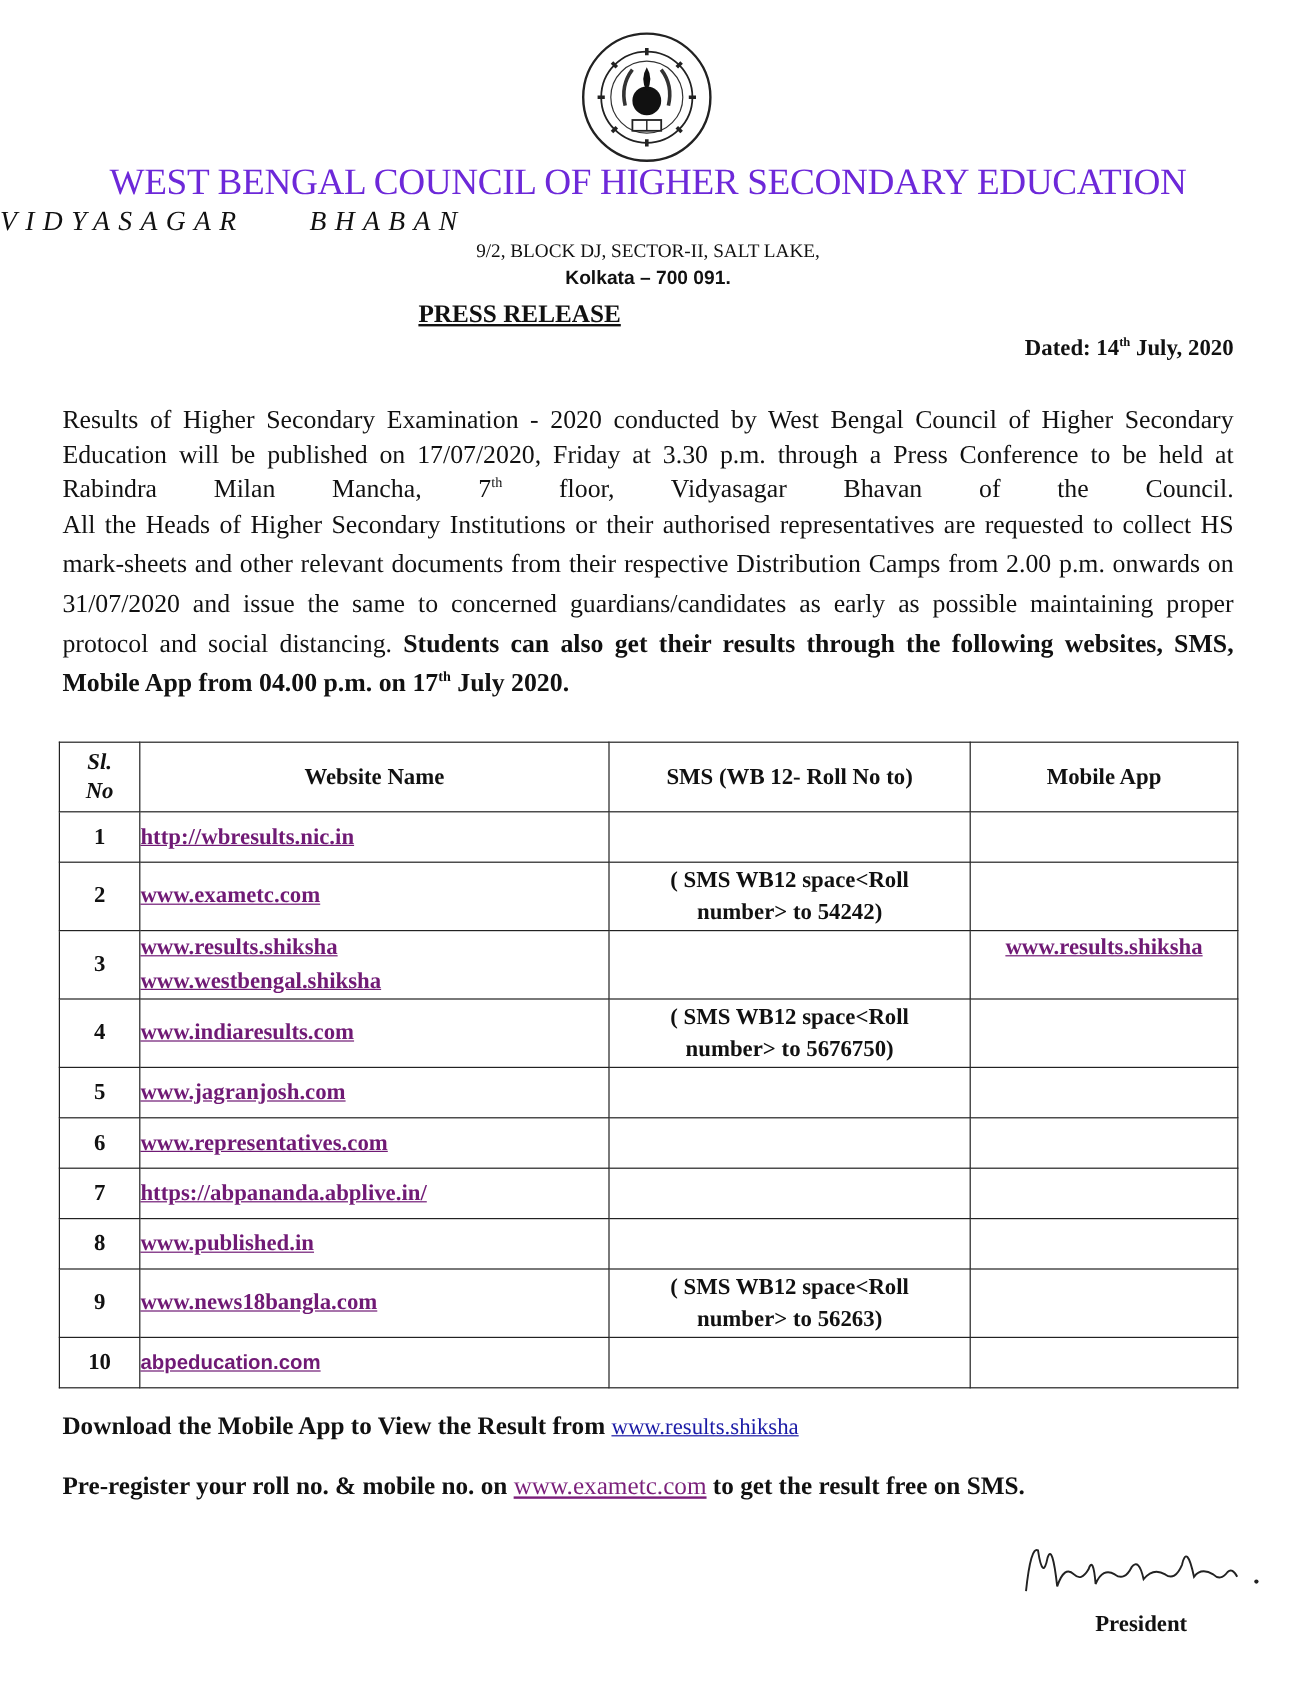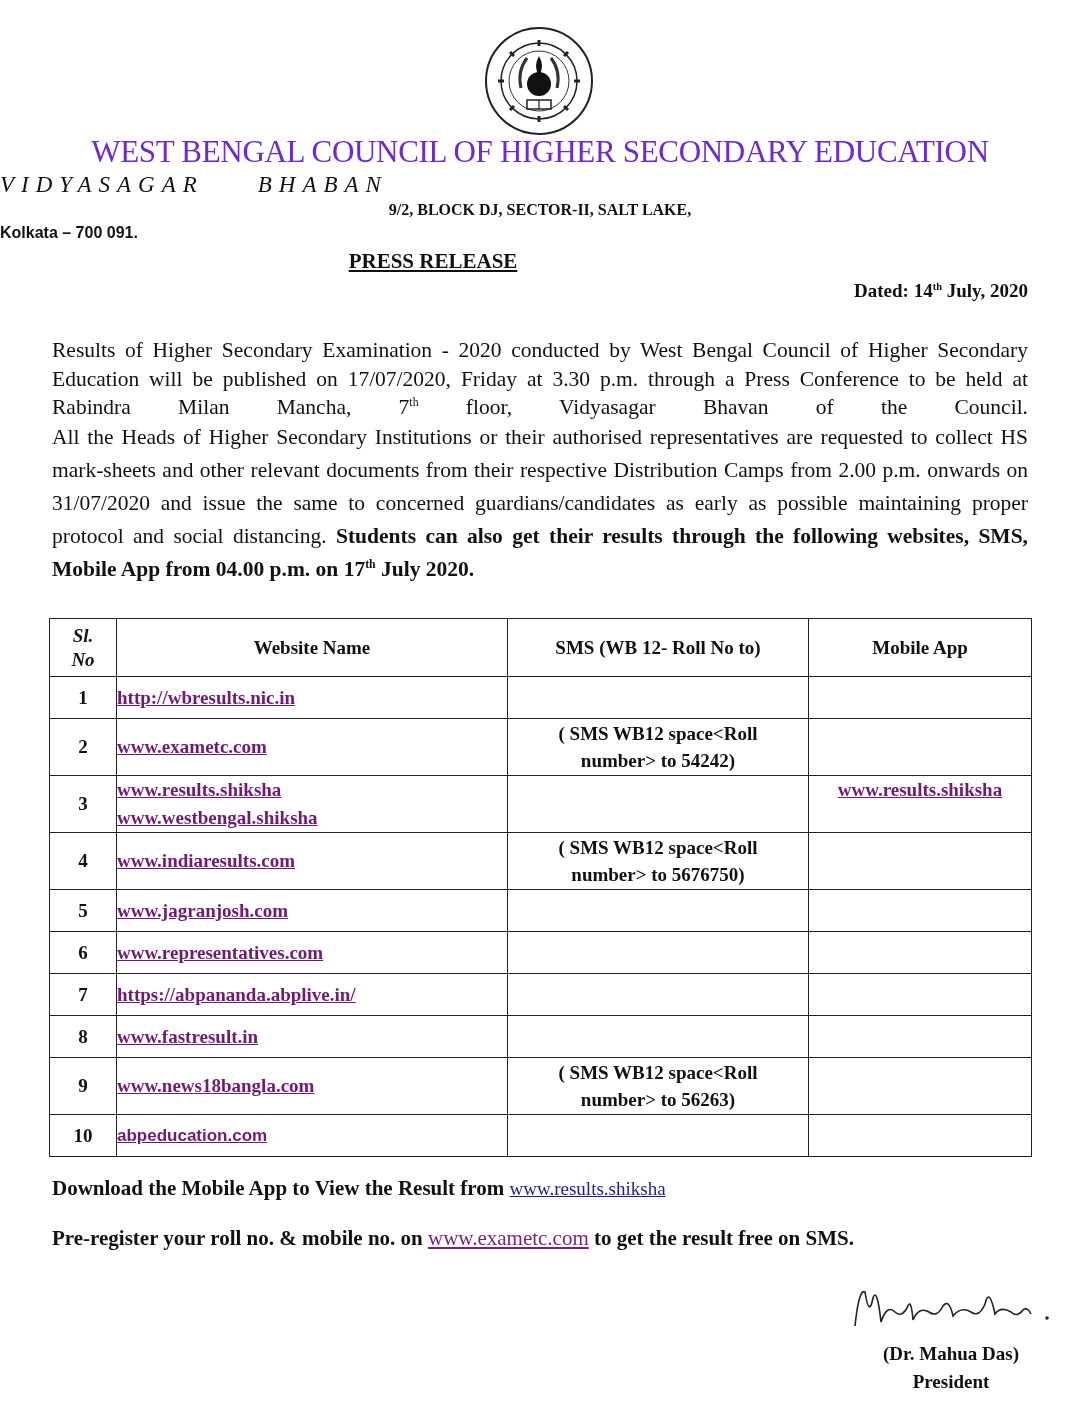--- a/index.html
+++ b/index.html
@@ -2,22 +2,22 @@
 <html><head>
 <meta charset="utf-8">
 <style>
   html, body { margin:0; padding:0; background:#ffffff; }
   body { width:1080px; height:1404px; position:relative; overflow:hidden; color:#111; font-family:"Liberation Serif", serif; }
   .logo { position:absolute; left:481px; top:26px; width:116px; height:110px; }
   .title { position:absolute; left:0; width:1080px; top:134px; text-align:center; font-size:31px; letter-spacing:-0.3px; color:#6d28d9; }
   .subtitle { position:absolute; left:0; width:1080px; top:172px; font-size:23px; font-style:italic; letter-spacing:7px; }
   .subtitle span { display:inline-block; }
   .subtitle .gap { width:54px; }
-  .addr1 { position:absolute; left:0; width:1080px; top:201px; text-align:center; font-size:16px; font-weight:bold; }
-  .addr2 { position:absolute; left:0; width:1080px; top:224px; text-align:left; font-size:16px; font-weight:bold; font-family:"Liberation Sans", sans-serif; }
+  .addr1 { position:absolute; left:0; width:1080px; top:201px; text-align:center; font-size:16px; font-weight:normal; }
+  .addr2 { position:absolute; left:0; width:1080px; top:224px; text-align:center; font-size:16px; font-weight:bold; font-family:"Liberation Sans", sans-serif; }
   .press { position:absolute; left:0; width:866px; top:249px; text-align:center; font-size:21px; font-weight:bold; text-decoration:underline; }
   .dated { position:absolute; right:52px; top:280px; font-size:19px; font-weight:bold; }
   sup { font-size:0.55em; vertical-align:super; line-height:0; }
   .para { position:absolute; left:52px; width:976px; font-size:21.5px; text-align:justify; text-align-last:justify; line-height:28.5px; }
   .para.last { text-align-last:left; }
   .p1 { top:336px; }
   .p2 { top:421px; line-height:33px; }
   .bold { font-weight:bold; }
   table.results { position:absolute; left:49px; top:618px; width:983px; border-collapse:collapse; font-size:19px; }
   table.results td, table.results th { border:1.5px solid #222; padding:0; }
@@ -155,21 +155,21 @@
         </td>
         <td class="sms">
           <div></div>
           <div></div>
         </td>
         <td class="app"><span class="link"></span></td>
       </tr>
       <tr style="height: 42px;">
         <td class="sl">8</td>
         <td class="web">
-          <div><span class="link">www.fastresult.in</span></div>
+          <div><span class="link">www.published.in</span></div>
         </td>
         <td class="sms">
           <div></div>
           <div></div>
         </td>
         <td class="app"><span class="link"></span></td>
       </tr>
       <tr style="height: 57px;">
         <td class="sl">9</td>
         <td class="web">
@@ -196,15 +196,14 @@
 </table>
 
 <div class="foot1"><span>Download the Mobile App to View the Result from </span><span class="a">www.results.shiksha</span></div>
 <div class="foot2"><span>Pre-register your roll no. &amp; mobile no. on </span><span class="a">www.exametc.com</span><span> to get the result free on SMS.</span></div>
 
 <svg class="sig" viewBox="0 0 210 60">
   <path d="M10 48 Q14 10 20 14 Q24 40 28 20 Q32 8 36 44 Q42 26 50 34 Q56 40 62 30 Q66 18 68 42 Q74 28 84 34 Q92 40 98 28 Q104 20 108 38 Q116 28 126 34 Q134 40 140 26 Q144 8 150 36 Q156 28 166 34 Q172 40 178 32 Q182 28 186 36" fill="none" stroke="#222" stroke-width="1.6"></path>
   <circle cx="202" cy="40" r="1.8" fill="#222"></circle>
 </svg>
 <div class="signame">
-    <div>(Dr. Mahua Das)</div>
     <div>President</div>
   </div>
 
 </body></html>

